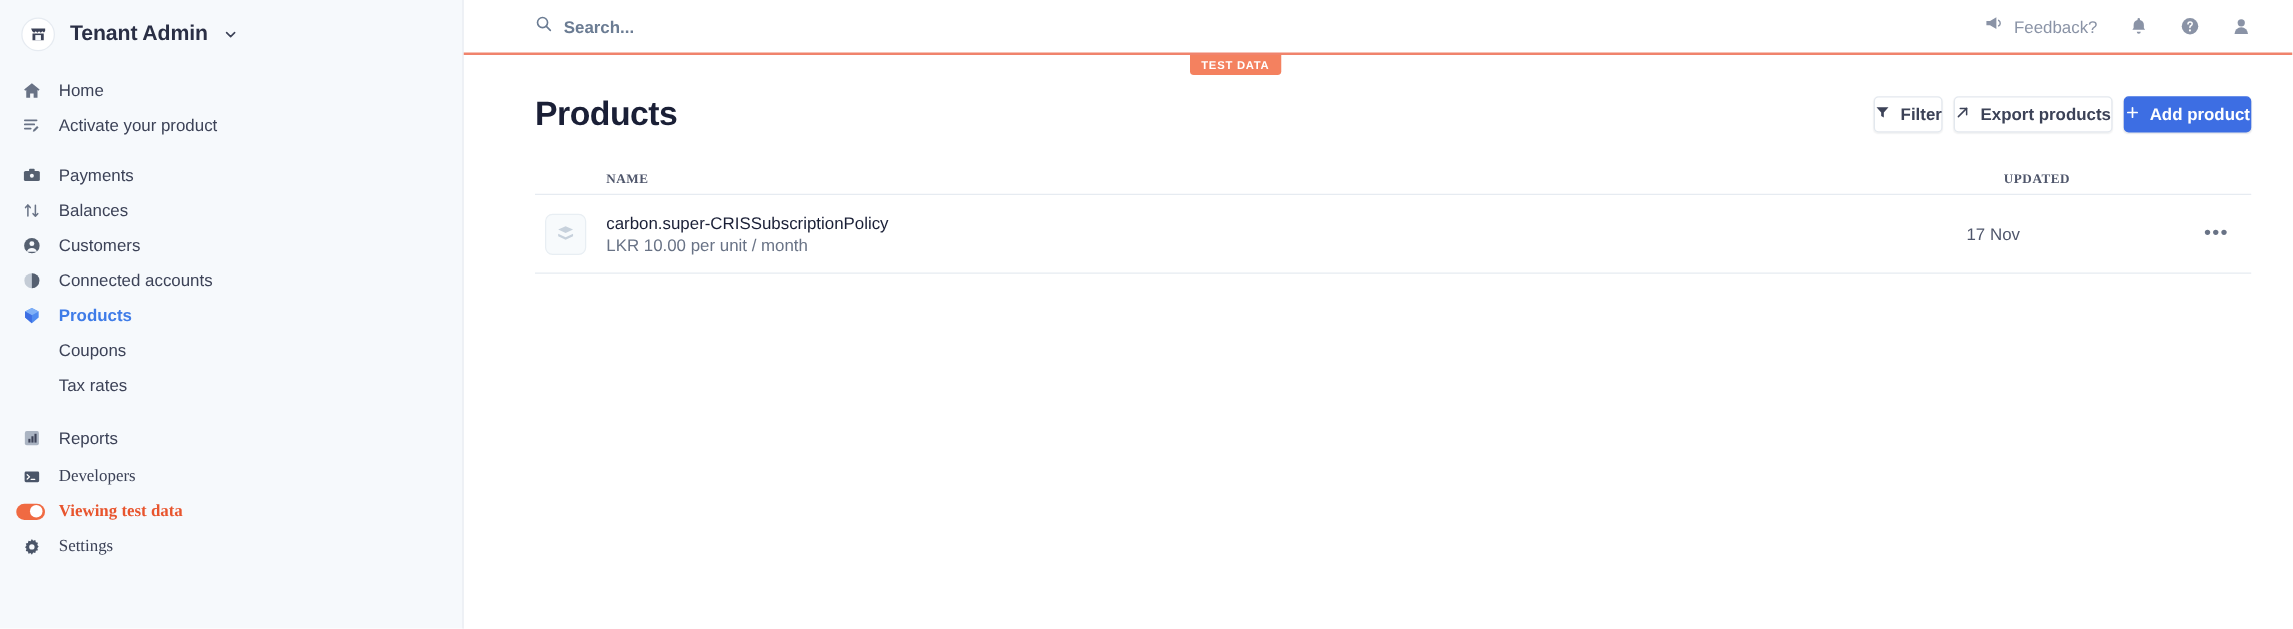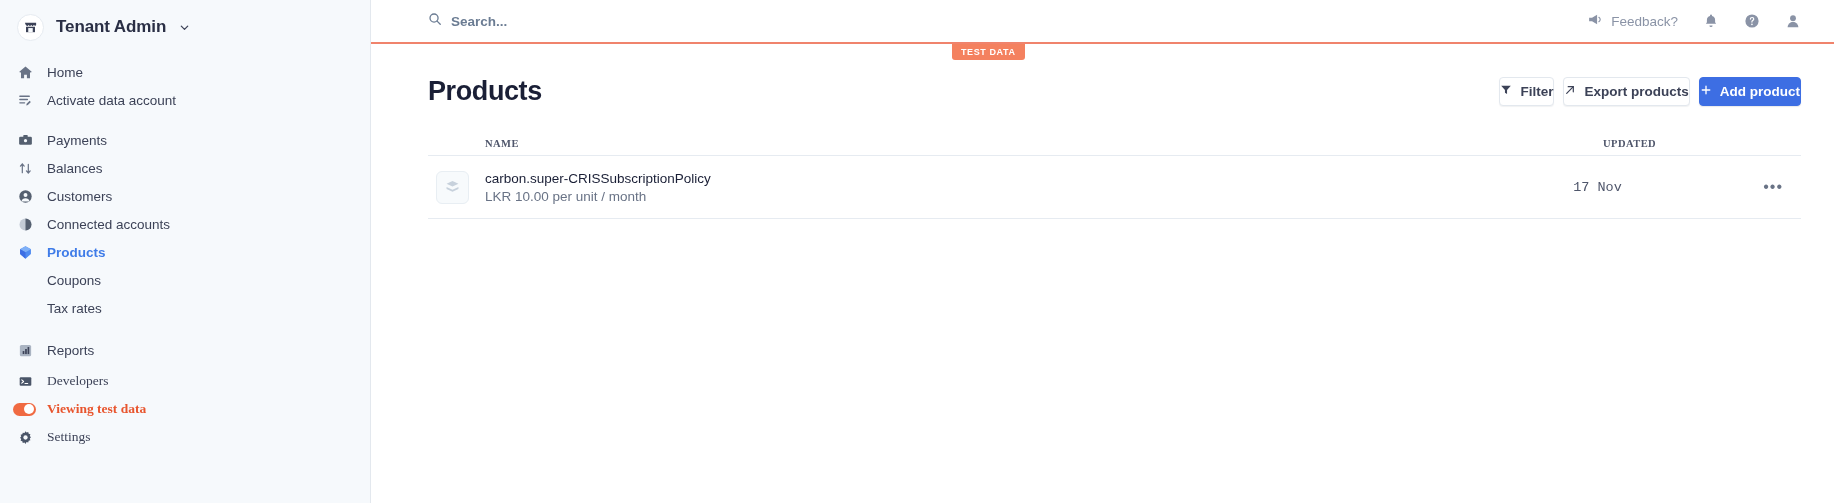--- a/index.html
+++ b/index.html
@@ -149,21 +149,21 @@
     width: 33px; height: 33px; border-radius: 6px;
     background: #f7fafc; border: 1px solid #e8eef3;
     display: flex; align-items: center; justify-content: center;
     flex: 0 0 33px; margin-right: 16px;
   }
   .cell-name { flex: 1; display: flex; flex-direction: column; gap: 3px; }
   .prod-title { font-size: 13.5px; color: #1a1f36; }
   .prod-sub { font-size: 13.5px; color: #697386; }
   .cell-updated {
     width: 190px; font-size: 13.5px; color: #4f566b;
-    display: flex; align-items: center; font-family: Liberation Mono, monospace;
+    display: flex; align-items: center;
   }
   .dots {
     margin-left: auto; padding-right: 10px;
     color: #697386; font-size: 16px; letter-spacing: 1px;
     cursor: pointer; line-height: 1;
   }
 
   .pager {
     display: flex; justify-content: flex-end; gap: 8px;
     margin-top: 17px;
@@ -210,21 +210,21 @@
         </span>
         <span class="label">Home</span>
       </div>
       <div class="nav-item">
         <span class="ico">
           <svg width="15" height="15" viewBox="0 0 16 16" fill="none" stroke="#697386" stroke-width="1.5" stroke-linecap="round">
             <path d="M2 3.5h10M2 7h8M2 10.5h5"></path>
             <path d="M10.5 12.8l3.2-3.2-1.3-1.3-3.2 3.2-.4 1.7z" fill="#697386" stroke="none"></path>
           </svg>
         </span>
-        <span class="label">Activate data account</span>
+        <span class="label">Activate your product</span>
       </div>
     </div>
 
     <div class="nav-group g2">
       <div class="nav-item">
         <span class="ico">
           <svg width="15" height="15" viewBox="0 0 16 16" fill="#556070">
             <rect x="1.2" y="4" width="13.6" height="8.6" rx="1.4"></rect>
             <rect x="5.6" y="2.2" width="4.8" height="2.2" rx="0.8"></rect>
             <circle cx="8" cy="8.2" r="1.7" fill="#f6f9fc"></circle>

